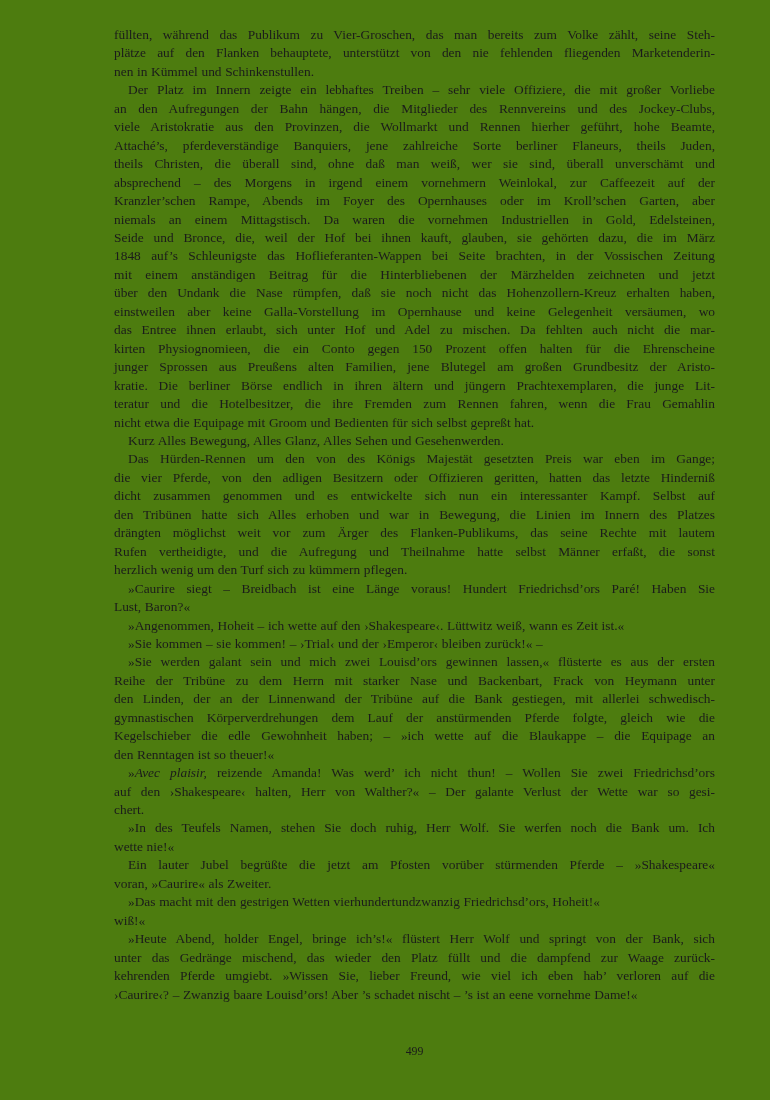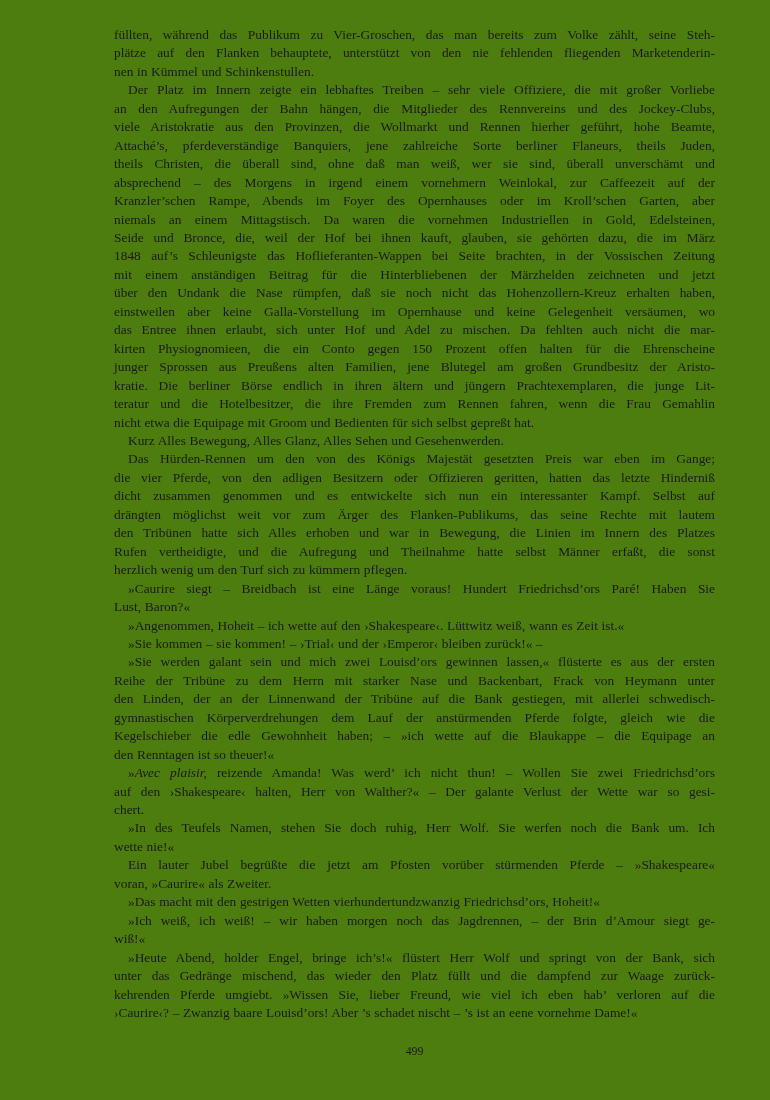--- a/index.html
+++ b/index.html
@@ -81,22 +81,22 @@
         <div class="line">teratur und die Hotelbesitzer, die ihre Fremden zum Rennen fahren, wenn die Frau Gemahlin</div>
         <div class="line last">nicht etwa die Equipage mit Groom und Bedienten für sich selbst gepreßt hat.</div>
       </div>
       <div class="para">
         <div class="line last first-indent">Kurz Alles Bewegung, Alles Glanz, Alles Sehen und Gesehenwerden.</div>
       </div>
       <div class="para">
         <div class="line first-indent">Das Hürden-Rennen um den von des Königs Majestät gesetzten Preis war eben im Gange;</div>
         <div class="line">die vier Pferde, von den adligen Besitzern oder Offizieren geritten, hatten das letzte Hinderniß</div>
         <div class="line">dicht zusammen genommen und es entwickelte sich nun ein interessanter Kampf. Selbst auf</div>
+        <div class="line">den Tribünen hatte sich Alles erhoben und war in Bewegung, die Linien im Innern des Platzes</div>
         <div class="line">drängten möglichst weit vor zum Ärger des Flanken-Publikums, das seine Rechte mit lautem</div>
-        <div class="line">den Tribünen hatte sich Alles erhoben und war in Bewegung, die Linien im Innern des Platzes</div>
         <div class="line">Rufen vertheidigte, und die Aufregung und Theilnahme hatte selbst Männer erfaßt, die sonst</div>
         <div class="line last">herzlich wenig um den Turf sich zu kümmern pflegen.</div>
       </div>
       <div class="para">
         <div class="line first-indent">»Caurire siegt – Breidbach ist eine Länge voraus! Hundert Friedrichsd’ors Paré! Haben Sie</div>
         <div class="line last">Lust, Baron?«</div>
       </div>
       <div class="para">
         <div class="line last first-indent">»Angenommen, Hoheit – ich wette auf den ›Shakespeare‹. Lüttwitz weiß, wann es Zeit ist.«</div>
       </div>
@@ -121,21 +121,20 @@
         <div class="line last">wette nie!«</div>
       </div>
       <div class="para">
         <div class="line first-indent">Ein lauter Jubel begrüßte die jetzt am Pfosten vorüber stürmenden Pferde – »Shakespeare«</div>
         <div class="line last">voran, »Caurire« als Zweiter.</div>
       </div>
       <div class="para">
         <div class="line last first-indent">»Das macht mit den gestrigen Wetten vierhundertundzwanzig Friedrichsd’ors, Hoheit!«</div>
       </div>
       <div class="para">
-        <div class="line first-indent">»Ich weiß, ich weiß! – wir haben morgen noch das Jagdrennen, – der Brin d’Amour siegt ge-</div>
         <div class="line last">wiß!«</div>
       </div>
       <div class="para">
         <div class="line first-indent">»Heute Abend, holder Engel, bringe ich’s!« flüstert Herr Wolf und springt von der Bank, sich</div>
         <div class="line">unter das Gedränge mischend, das wieder den Platz füllt und die dampfend zur Waage zurück-</div>
         <div class="line">kehrenden Pferde umgiebt. »Wissen Sie, lieber Freund, wie viel ich eben hab’ verloren auf die</div>
         <div class="line last">›Caurire‹? – Zwanzig baare Louisd’ors! Aber ’s schadet nischt – ’s ist an eene vornehme Dame!«</div>
       </div>
     </div>
   <div class="page-number">499</div>

